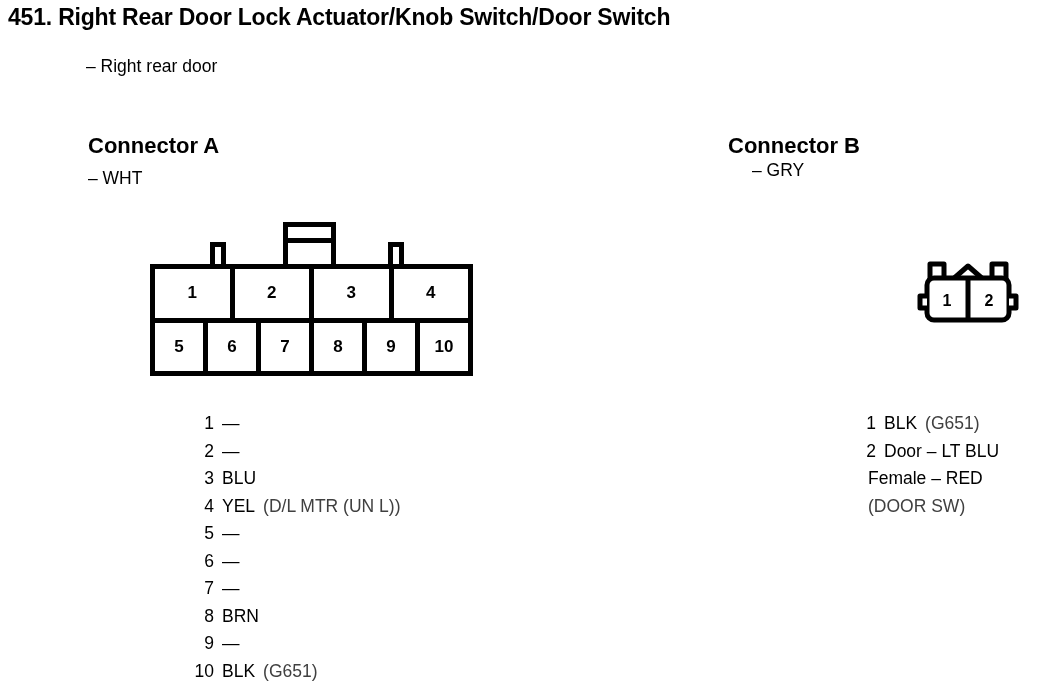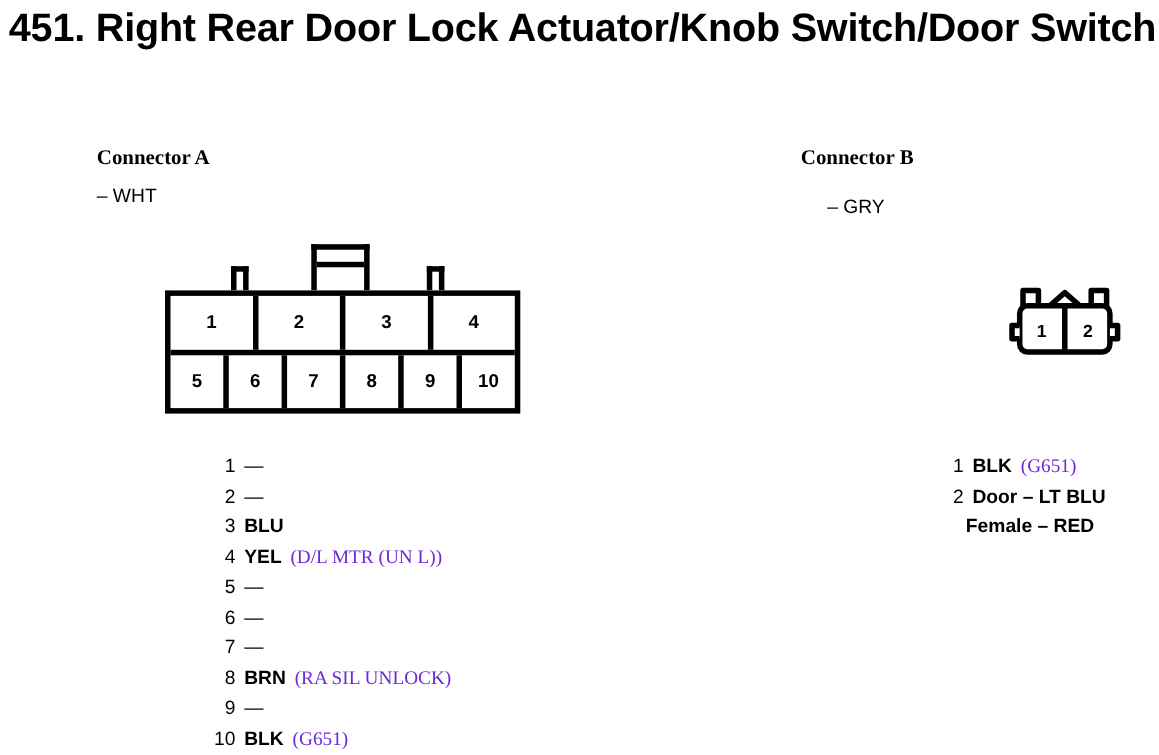--- a/index.html
+++ b/index.html
@@ -15,53 +15,52 @@
     font-family: "Liberation Sans", sans-serif;
     color: #000000;
     overflow: hidden;
   }
 
   
   .page-title {
     position: absolute;
     left: 8px;
     top: 4px;
-    font-size: 36px;
+    font-size: 23px;
     font-weight: bold;
     letter-spacing: -0.2px;
     white-space: nowrap;
   }
   .subtitle-list {
     position: absolute;
     left: 86px;
     top: 53px;
     font-size: 17.5px;
     line-height: 27px;
   }
   .subtitle-line {
     white-space: nowrap;
   }
 
   
   .conn-heading {
     position: absolute;
-    font-size: 19px;
+    font-size: 22px;
     font-weight: bold;
     white-space: nowrap;
-    font-family: Liberation Serif, serif;
   }
   .conn-sub {
     position: absolute;
     font-size: 17.5px;
     white-space: nowrap;
   }
   #connA-heading { left: 88px; top: 133px; }
   #connA-sub     { left: 88px; top: 168px; text-align: center; }
   #connB-heading { left: 728px; top: 133px; }
-  #connB-sub     { left: 752px; top: 178px; }
+  #connB-sub     { left: 752px; top: 160px; }
 
   
   #connectorA {
     position: absolute;
     left: 150px;
     top: 222px;
     width: 323px;
     height: 154px;
   }
   .ca-tabs {
@@ -161,39 +160,38 @@
     flex: 0 0 auto;
   }
   #pinlistA .pin-num { width: 26px; }
   #pinlistB .pin-num { width: 12px; }
   .pin-text {
     margin-left: 8px;
   }
   .pin-cont {
     margin-left: 34px;
   }
-  #pinlistB .pin-cont { margin-left: 14px; }
+  #pinlistB .pin-cont { margin-left: 4px; }
   .circuit {
-    color: #6d28d9;
-    font-family: Liberation Serif, serif;
+    color: #404040;
   }
   .wire {
     color: #000000;
-    font-weight: bold;
   }
   .dash {
     color: #000000;
   }
 </style>
 </head>
 <body>
 
 <div class="page-title">451. Right Rear Door Lock Actuator/Knob Switch/Door Switch</div>
 
 <div class="subtitle-list">
+  <div class="subtitle-line">– Right rear door</div>
 </div>
 
 <div class="conn-heading" id="connA-heading">Connector A</div>
 <div class="conn-sub" id="connA-sub">– WHT</div>
 
 <div class="conn-heading" id="connB-heading">Connector B</div>
 <div class="conn-sub" id="connB-sub">– GRY</div>
 
 <div id="connectorA">
   <div class="ca-tabs">
@@ -268,21 +266,20 @@
     <span class="pin-num">6</span>
     <span class="pin-text dash">—</span>
   </div>
   <div class="pin-row">
     <span class="pin-num">7</span>
     <span class="pin-text dash">—</span>
   </div>
   <div class="pin-row">
     <span class="pin-num">8</span>
     <span class="pin-text wire">BRN</span>
-    <span class="pin-text circuit">(RA SIL UNLOCK)</span>
   </div>
   <div class="pin-row">
     <span class="pin-num">9</span>
     <span class="pin-text dash">—</span>
   </div>
   <div class="pin-row">
     <span class="pin-num">10</span>
     <span class="pin-text wire">BLK</span>
     <span class="pin-text circuit">(G651)</span>
   </div>
@@ -294,13 +291,16 @@
     <span class="pin-text wire">BLK</span>
     <span class="pin-text circuit">(G651)</span>
   </div>
   <div class="pin-row">
     <span class="pin-num">2</span>
     <span class="pin-text wire">Door – LT BLU</span>
   </div>
   <div class="pin-row">
     <span class="pin-cont wire">Female – RED</span>
   </div>
+  <div class="pin-row">
+    <span class="pin-cont circuit">(DOOR SW)</span>
+  </div>
 </div>
 
 </body></html>

